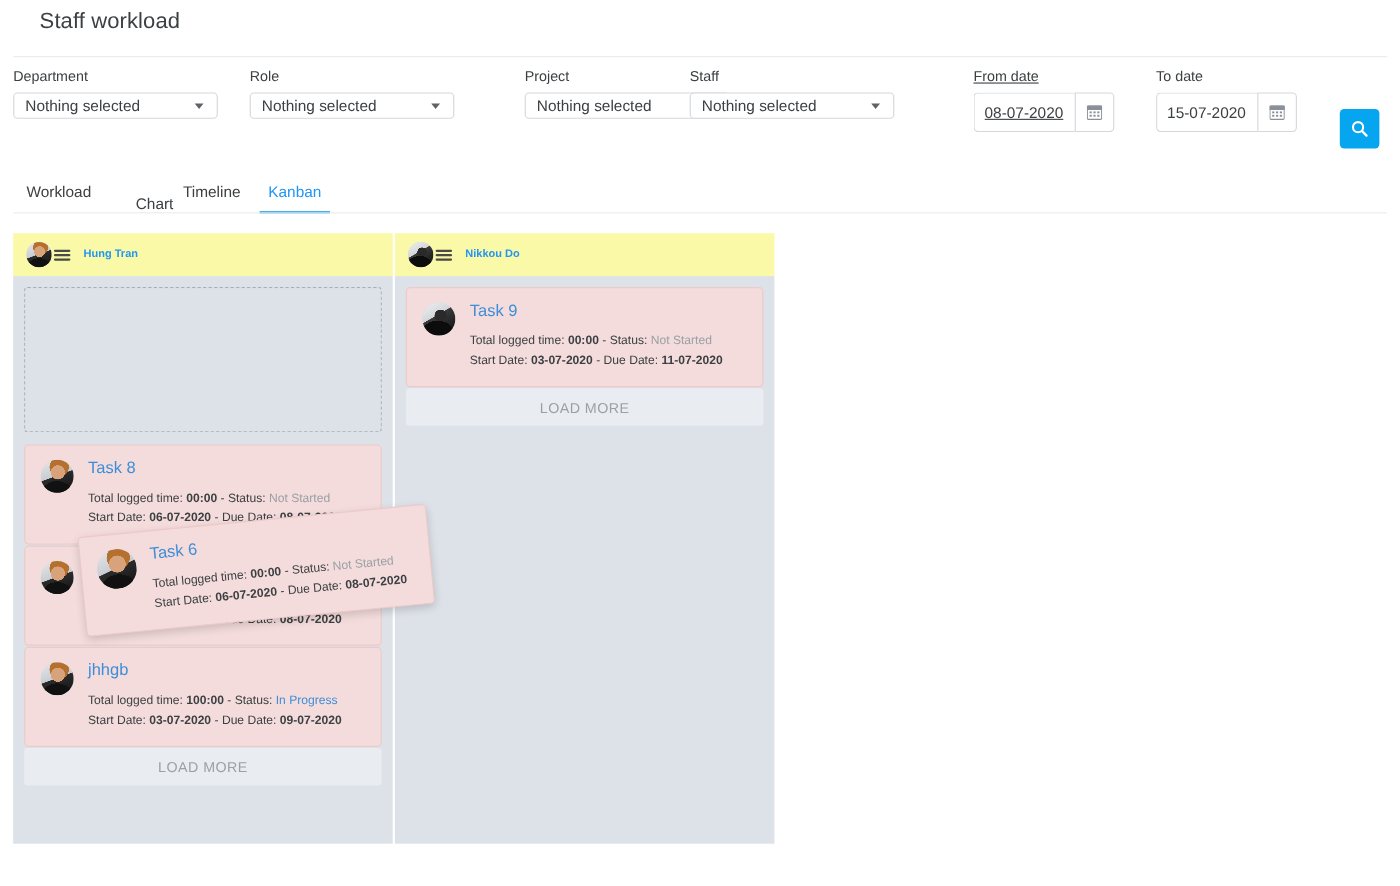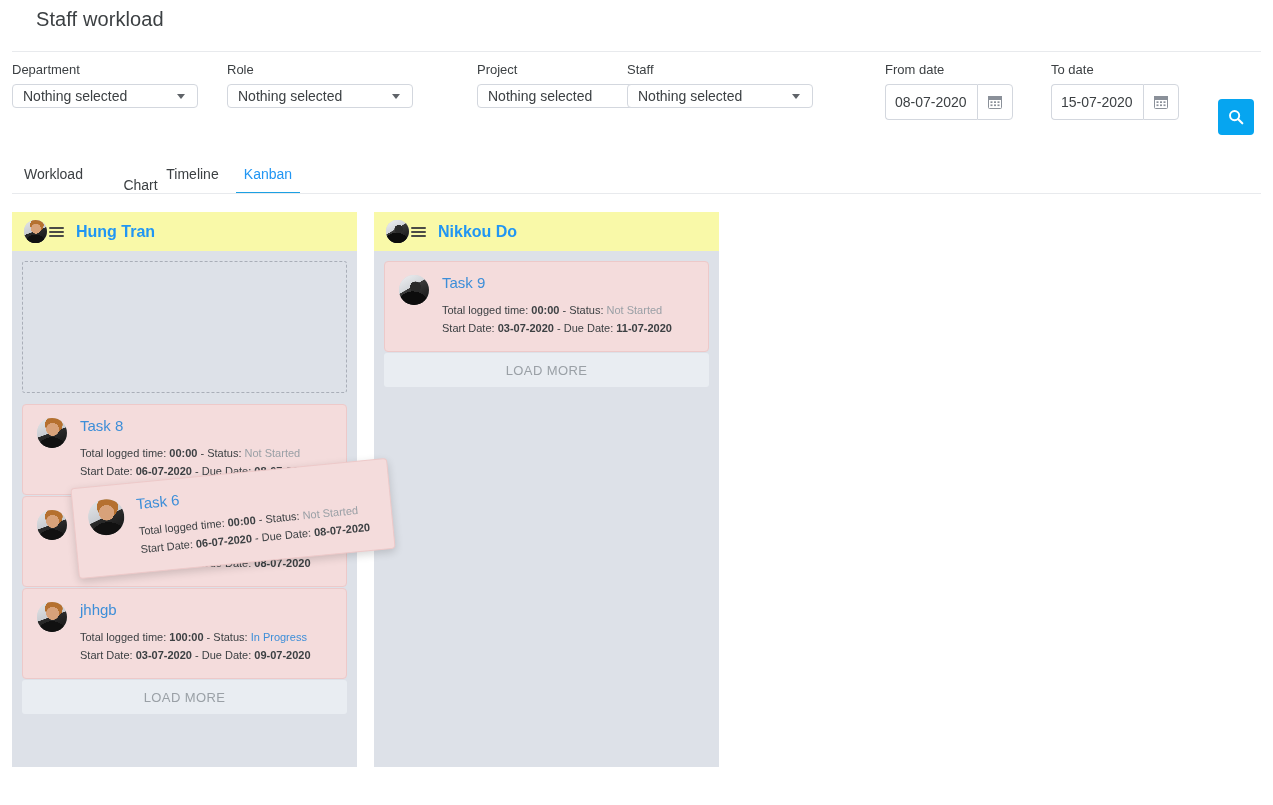--- a/index.html
+++ b/index.html
@@ -109,21 +109,21 @@
     width:23px;height:23px;border-radius:50%;
     overflow:hidden;flex:none;
     background:#cfd2d6;position:relative;
   }
   .hamburger{
     width:15px;margin-left:2px;flex:none;
     display:flex;flex-direction:column;justify-content:center;gap:2px;
   }
   .hamburger span{display:block;height:2px;background:#4a4a46;border-radius:1px;}
   .col-title{
-    margin-left:12px;font-size:16px;font-weight:700;color:#2196f3;
+    margin-left:12px;font-size:10px;font-weight:700;color:#2196f3;
     white-space:nowrap;
   }
   .col-body{
     background:#dde1e8;
     padding:10px;
     box-sizing:border-box;
     height:516px;
   }
 
   
@@ -231,21 +231,21 @@
   </div>
 
   <div class="filter-group" style="left:627px;width:186px;">
     <span class="filter-label">Staff</span>
     <div class="select-box">
       <span class="select-value">Nothing selected</span>
       <span class="caret"></span>
     </div>
   </div>
 
-  <div class="date-group" style="left:885px;">
+  <div class="date-group" style="left:885px;text-decoration:underline;">
     <span class="filter-label">From date</span>
     <div class="date-wrap">
       <input class="date-input" type="text" value="08-07-2020" style="">
       <div class="date-btn">
         <svg width="14" height="14" viewBox="0 0 14 14">
           <rect x="0.5" y="1.5" width="13" height="12" rx="1" fill="none" stroke="#8a9099"></rect>
           <rect x="0.5" y="1.5" width="13" height="3" fill="#8a9099" stroke="#8a9099"></rect>
           <rect x="2.5" y="6.3" width="2" height="1.7" fill="#8a9099"></rect>
           <rect x="6" y="6.3" width="2" height="1.7" fill="#8a9099"></rect>
           <rect x="9.5" y="6.3" width="2" height="1.7" fill="#8a9099"></rect>
@@ -392,21 +392,21 @@
               <b>09-07-2020</b>
             </div>
           </div>
         </div>
       </div>
 
       <div class="load-more">LOAD MORE</div>
     </div>
   </div>
 
-  <div class="kanban-col" style="left:374px;">
+  <div class="kanban-col" style="left:359px;">
     <div class="col-header">
       <span class="col-avatar">
           <span class="face-b"></span>
         </span>
       <span class="hamburger">
           <span></span>
           <span></span>
           <span></span>
         </span>
       <span class="col-title">Nikkou Do</span>

